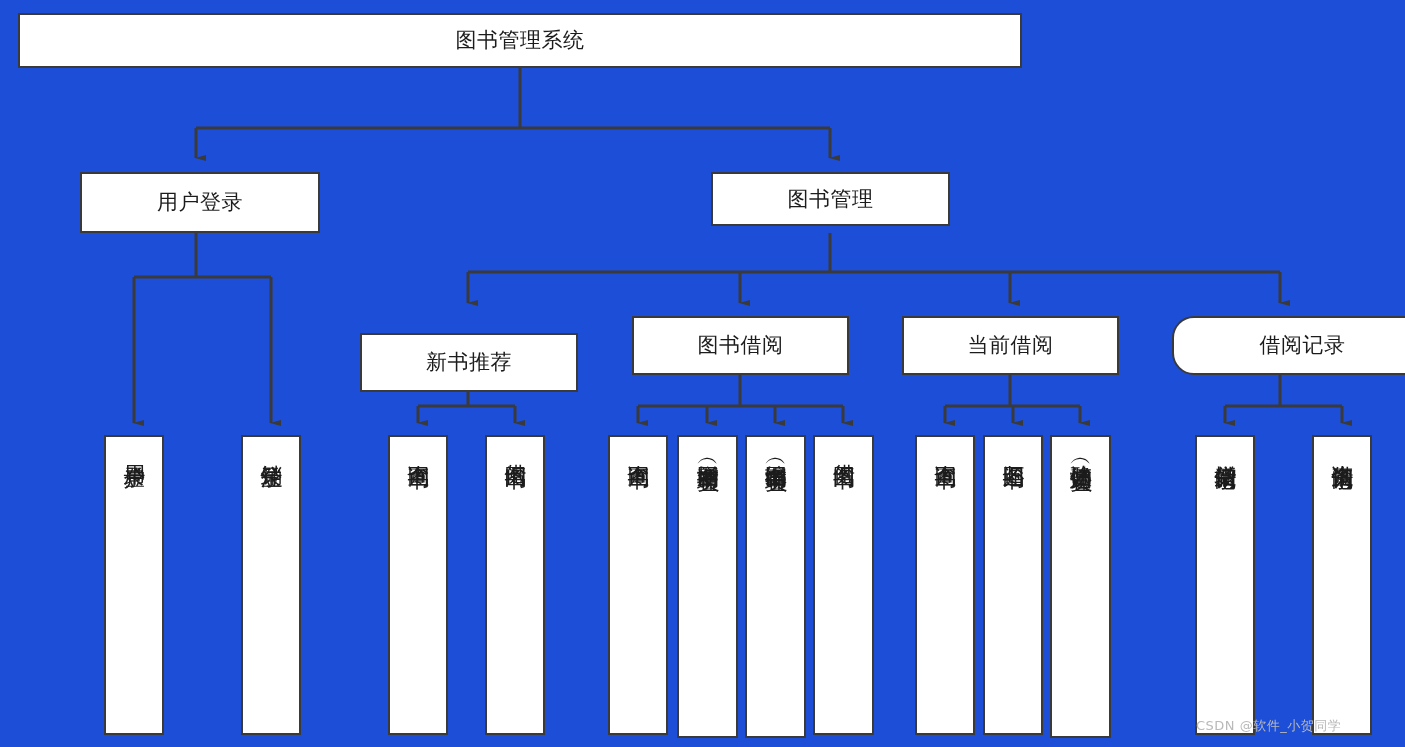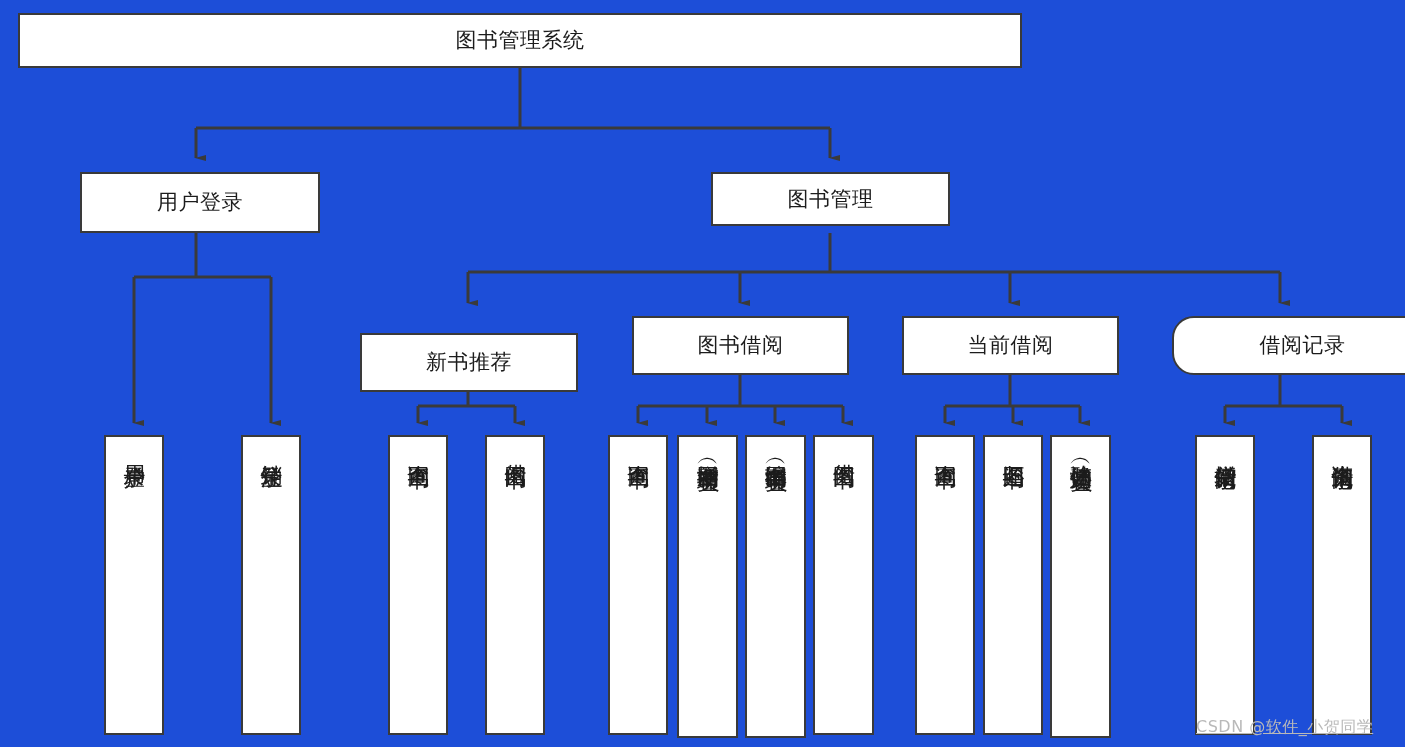--- a/index.html
+++ b/index.html
@@ -49,25 +49,24 @@
   .vtext {
     writing-mode: vertical-rl;
     text-orientation: upright;
     font-size: 22px;
     line-height: 1.22;
     letter-spacing: 1px;
     white-space: nowrap;
   }
   .watermark {
     position: absolute;
-    font-size: 16px;
+    font-size: 13px;
     color: #b9b9b9;
     white-space: nowrap;
     letter-spacing: 0.5px;
-    text-decoration: underline;
   }
 </style>
 </head>
 <body>
 
 <div id="canvas">
 
   <svg class="edges" viewBox="0 0 1405 747" xmlns="http://www.w3.org/2000/svg">
     <defs>
       <marker id="arw" markerWidth="10" markerHeight="12" refX="3" refY="10" orient="auto" markerUnits="userSpaceOnUse">

